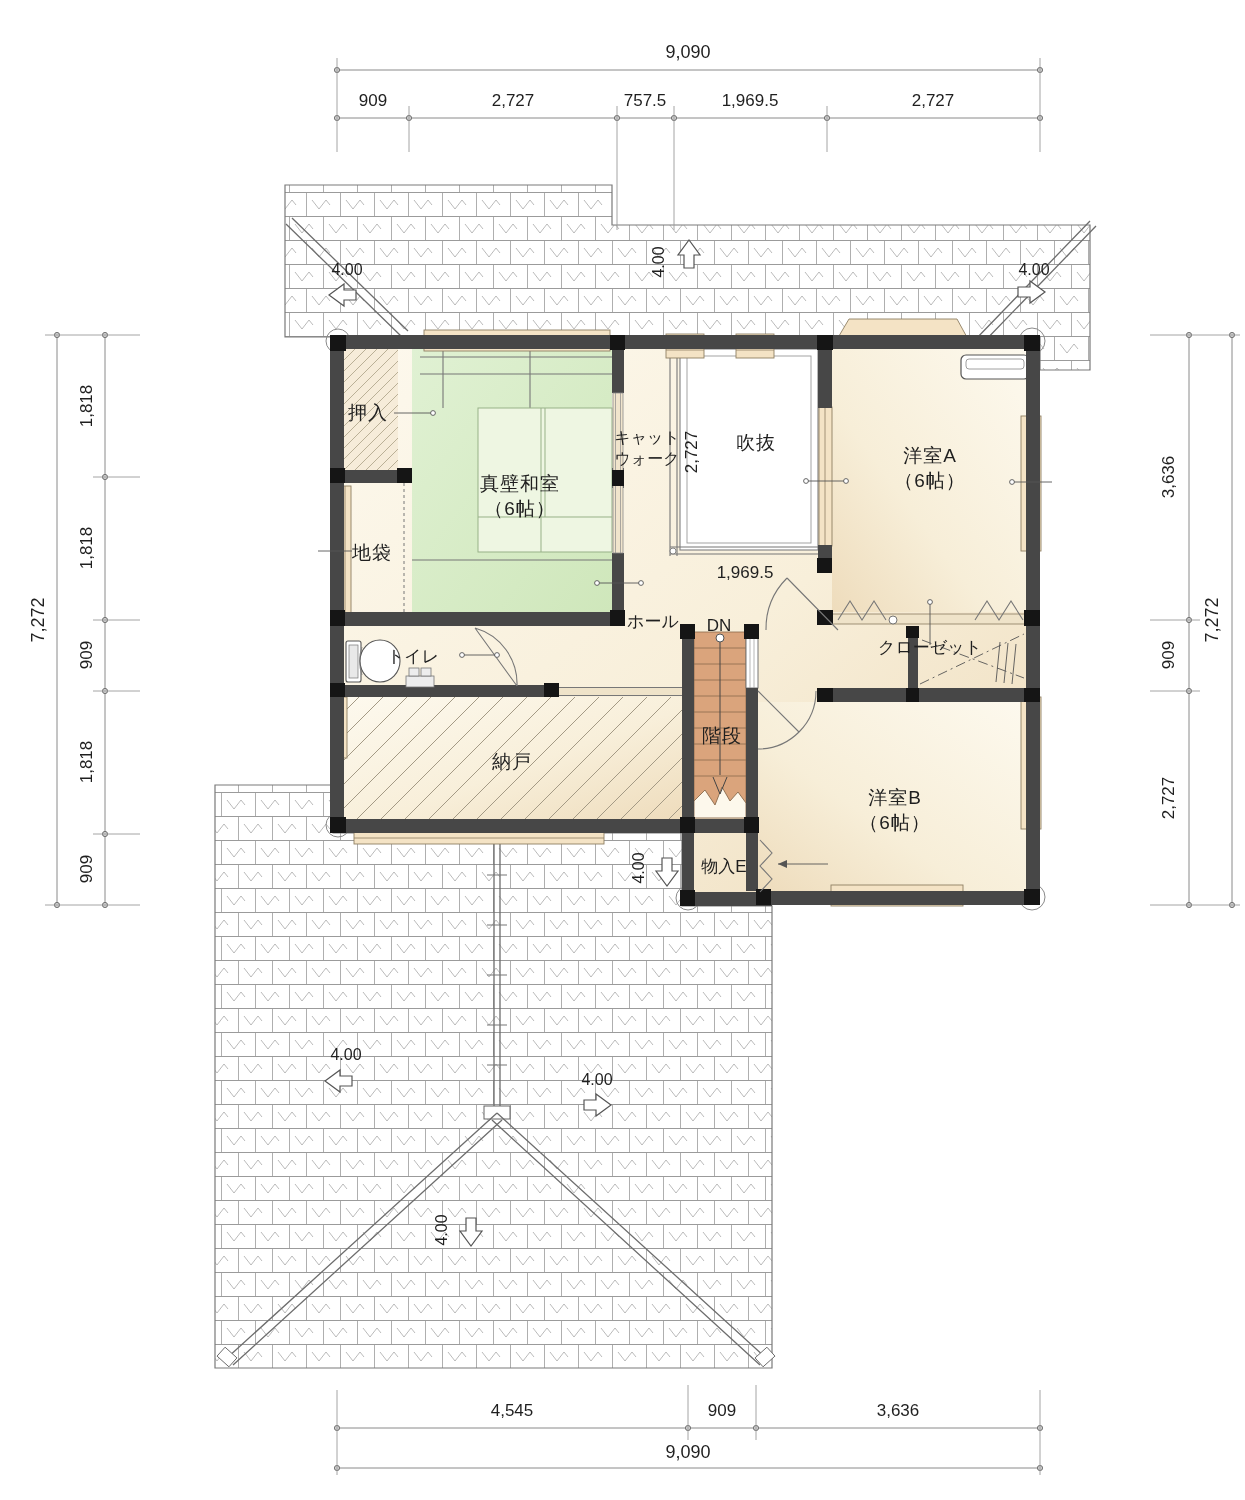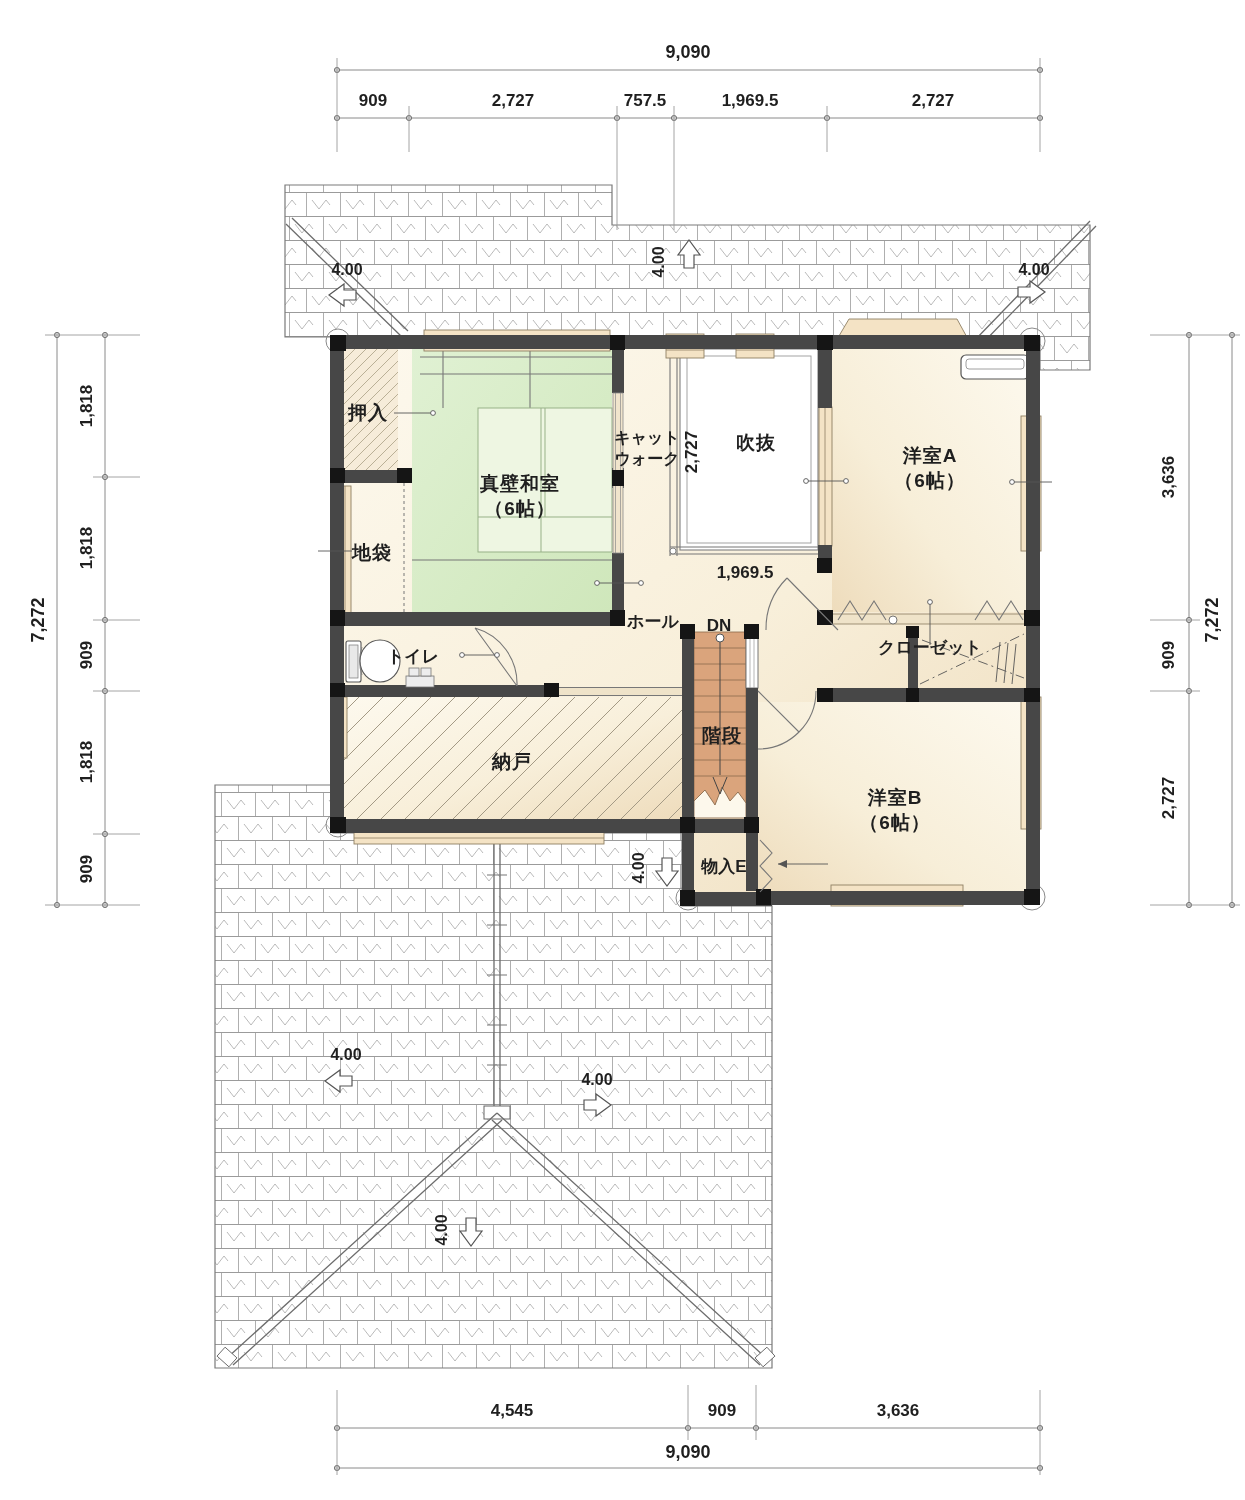--- a/index.html
+++ b/index.html
@@ -1,17 +1,17 @@
 <!DOCTYPE html>
 <html><head>
 <meta charset="utf-8">
 <style>
   html,body{margin:0;padding:0;background:#ffffff;}
   .stage{position:relative;width:1245px;height:1500px;background:#fff;overflow:hidden;
-         font-family:"Liberation Sans","DejaVu Sans",sans-serif;font-weight:bold;}
+         font-family:"Liberation Sans","DejaVu Sans",sans-serif;}
   svg{position:absolute;left:0;top:0;}
   text{font-family:"Liberation Sans","DejaVu Sans",sans-serif;fill:#1f1f1f;}
   .t16{font-size:16px;}
   .t17{font-size:17px;}
   .t18{font-size:18px;}
   .t19{font-size:19px;letter-spacing:1px;}
   .dimline{stroke:#8a8a8a;stroke-width:1;fill:none;}
   .ext{stroke:#9a9a9a;stroke-width:0.9;fill:none;}
   .tickdot{fill:#cfcfcf;stroke:#666;stroke-width:0.9;}
   .wall{fill:#474747;}

